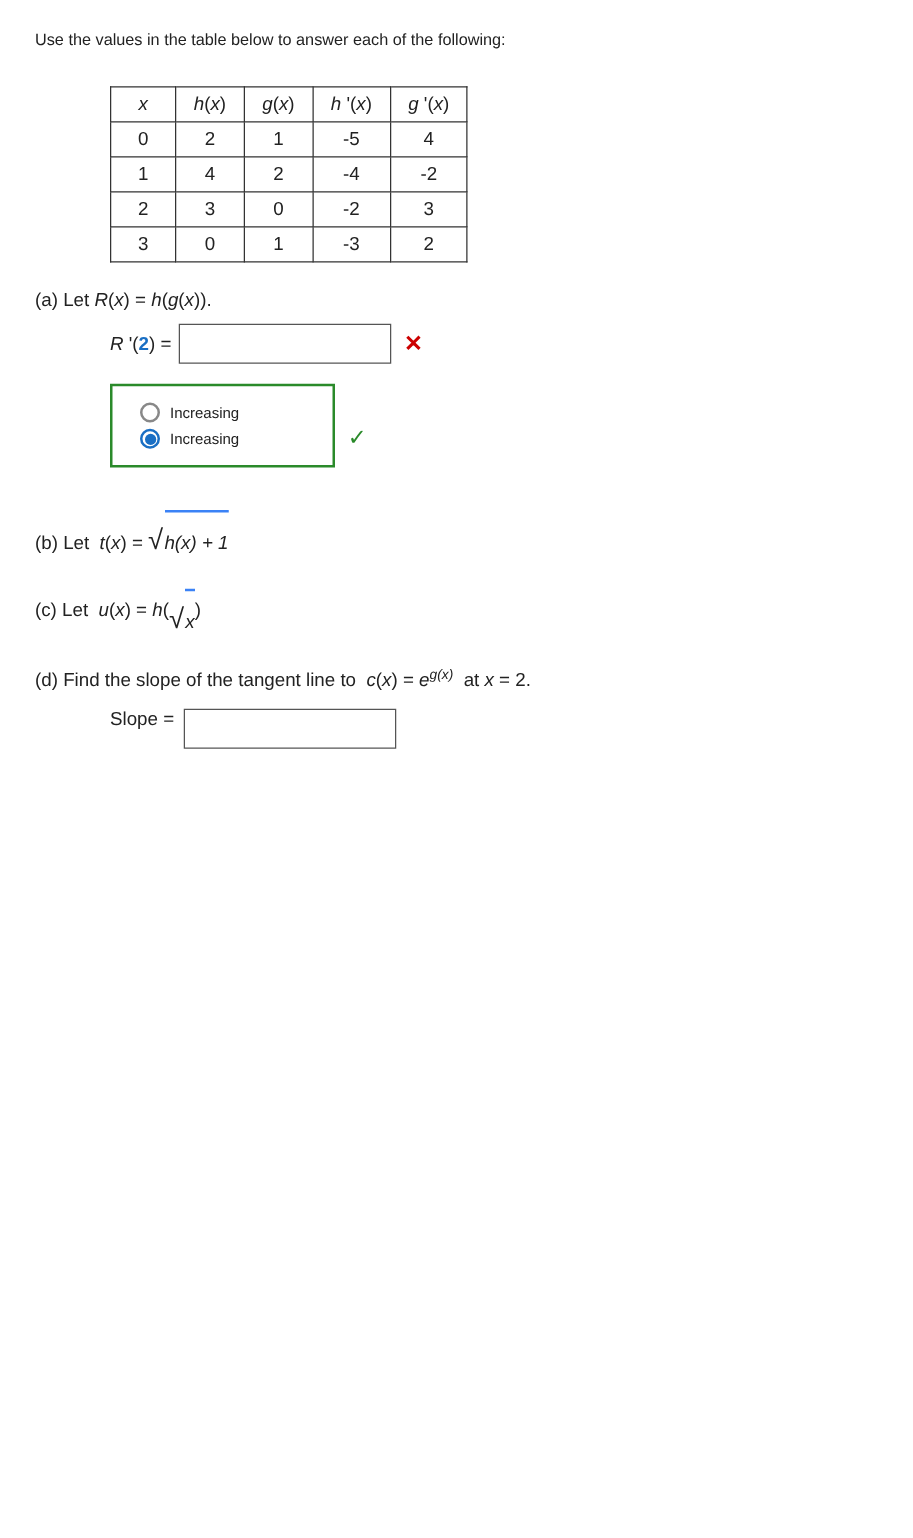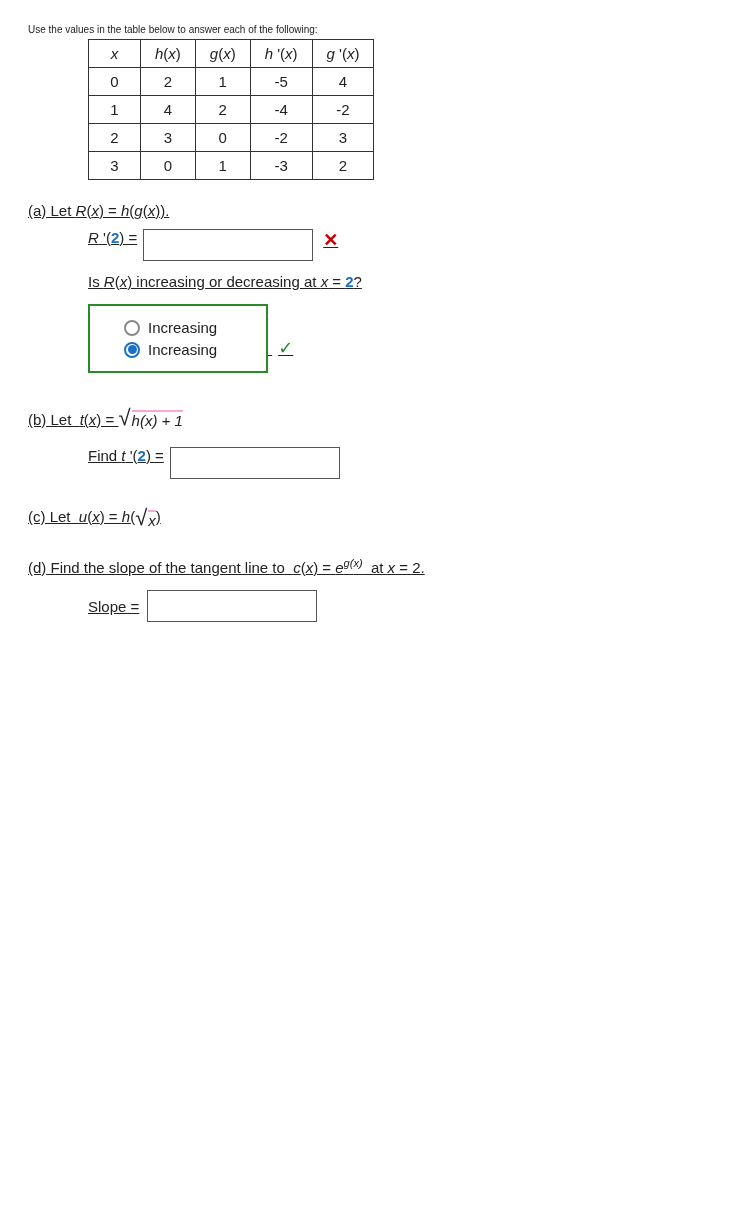--- a/index.html
+++ b/index.html
@@ -6,22 +6,22 @@
     body {
       font-family: Arial, sans-serif;
       font-size: 15px;
       background: #fff;
       color: #222;
       width: 730px;
       min-height: 1230px;
       padding: 24px 28px;
     }
     .intro {
-      margin-bottom: 4px;
-      font-size: 10px;
+      margin-bottom: 30px;
+      font-size: 13px;
     }
     
     .table-wrap {
       margin-left: 60px;
       margin-bottom: 22px;
     }
     table {
       border-collapse: collapse;
     }
     table th, table td {
@@ -35,31 +35,30 @@
       font-weight: normal;
       background: #fff;
     }
     
     .part-label {
       font-size: 15px;
       margin-bottom: 8px;
     }
     .part-section {
       margin-bottom: 28px;
-      text-decoration: underline;
     }
     .indent {
       margin-left: 60px;
     }
     .indent2 {
       margin-left: 60px;
     }
     .find-line {
       display: flex;
-      align-items: flex-start;
+      align-items: center;
       margin: 10px 0 8px 0;
       font-size: 15px;
       gap: 6px;
     }
     .answer-input {
       border: 1px solid #555;
       width: 170px;
       height: 32px;
       font-size: 15px;
       padding: 2px 6px;
@@ -81,22 +80,22 @@
       border: 2px solid #2a8a2a;
       display: inline-block;
       padding: 8px 18px 8px 12px;
       margin: 8px 0 6px 0;
       min-width: 180px;
     }
     .radio-item {
       display: flex;
       align-items: center;
       gap: 8px;
-      margin: 5px 12px;
-      font-size: 15px;
+      margin: 5px 0;
+      font-size: 12px;
       padding-left: 10px;
     }
     .radio-circle {
       width: 16px;
       height: 16px;
       border-radius: 50%;
       border: 2px solid #888;
       display: inline-flex;
       align-items: center;
       justify-content: center;
@@ -122,36 +121,35 @@
       display: inline-flex;
       align-items: flex-end;
       gap: 0;
     }
     .sqrt-symbol {
       font-size: 22px;
       line-height: 1;
       margin-right: 1px;
     }
     .sqrt-content {
-      border-top: 2px solid #f9a8d4;
-      padding-top: 0px;
+      border-top: 2px solid #3b82f6;
+      padding-top: 16px;
       display: inline-block;
       font-style: italic;
     }
     .superscript {
       font-size: 11px;
       vertical-align: super;
       font-style: italic;
     }
     .period {
       margin-left: 2px;
     }
     .slope-line {
       display: flex;
-      align-items: center;
       gap: 8px;
       margin: 10px 0;
     }
   </style>
 </head>
 <body>
 
 <p class="intro">Use the values in the table below to answer each of the following:</p>
 
 <div class="table-wrap">
@@ -201,23 +199,20 @@
 <div class="part-section">
   <div class="part-label">
     (a) Let <span class="math-italic">R</span>(<span class="math-italic">x</span>) = <span class="math-italic">h</span>(<span class="math-italic">g</span>(<span class="math-italic">x</span>)).
   </div>
   <div class="indent">
     <div class="find-line">
       <span><span class="math-italic">R</span> '(<span class="highlight-blue">2</span>) =</span>
       <input class="answer-input" type="text" value="" placeholder="" style="">
       <span class="x-mark">✕</span>
     </div>
-    <div style="margin: 12px 0 6px 0;">
-      Is <span class="math-italic">R</span>(<span class="math-italic">x</span>) increasing or decreasing at <span class="math-italic">x</span> = <span class="highlight-blue">2</span>?
-    </div>
     <div class="radio-group">
       <div class="radio-item">
         <div class="radio-circle"></div>
         <span>Increasing</span>
       </div>
       <div class="radio-item">
         <div class="radio-circle selected"></div>
         <span>Increasing</span>
       </div>
     </div>
@@ -226,26 +221,20 @@
 </div>
 
 <div class="part-section">
   <div class="part-label">
     (b) Let &nbsp;<span class="math-italic">t</span>(<span class="math-italic">x</span>) = 
     <span class="sqrt-expr">
       <span class="sqrt-symbol">√</span>
       <span class="sqrt-content"><span class="math-italic">h</span>(<span class="math-italic">x</span>) + 1</span>
     </span>
   </div>
-  <div class="indent2" style="margin-top:18px;">
-    <div class="find-line">
-      <span>Find <span class="math-italic">t</span> '(<span class="highlight-blue">2</span>) =</span>
-      <input class="answer-input" type="text" value="" style="">
-    </div>
-  </div>
 </div>
 
 <div class="part-section">
   <div class="part-label">
     (c) Let &nbsp;<span class="math-italic">u</span>(<span class="math-italic">x</span>) = <span class="math-italic">h</span>(<span class="sqrt-expr" style="display:inline-flex;vertical-align:middle;">
         <span class="sqrt-symbol">√</span>
         <span class="sqrt-content" style="font-style:italic;">x</span>
       </span>)
   </div>
 </div>

